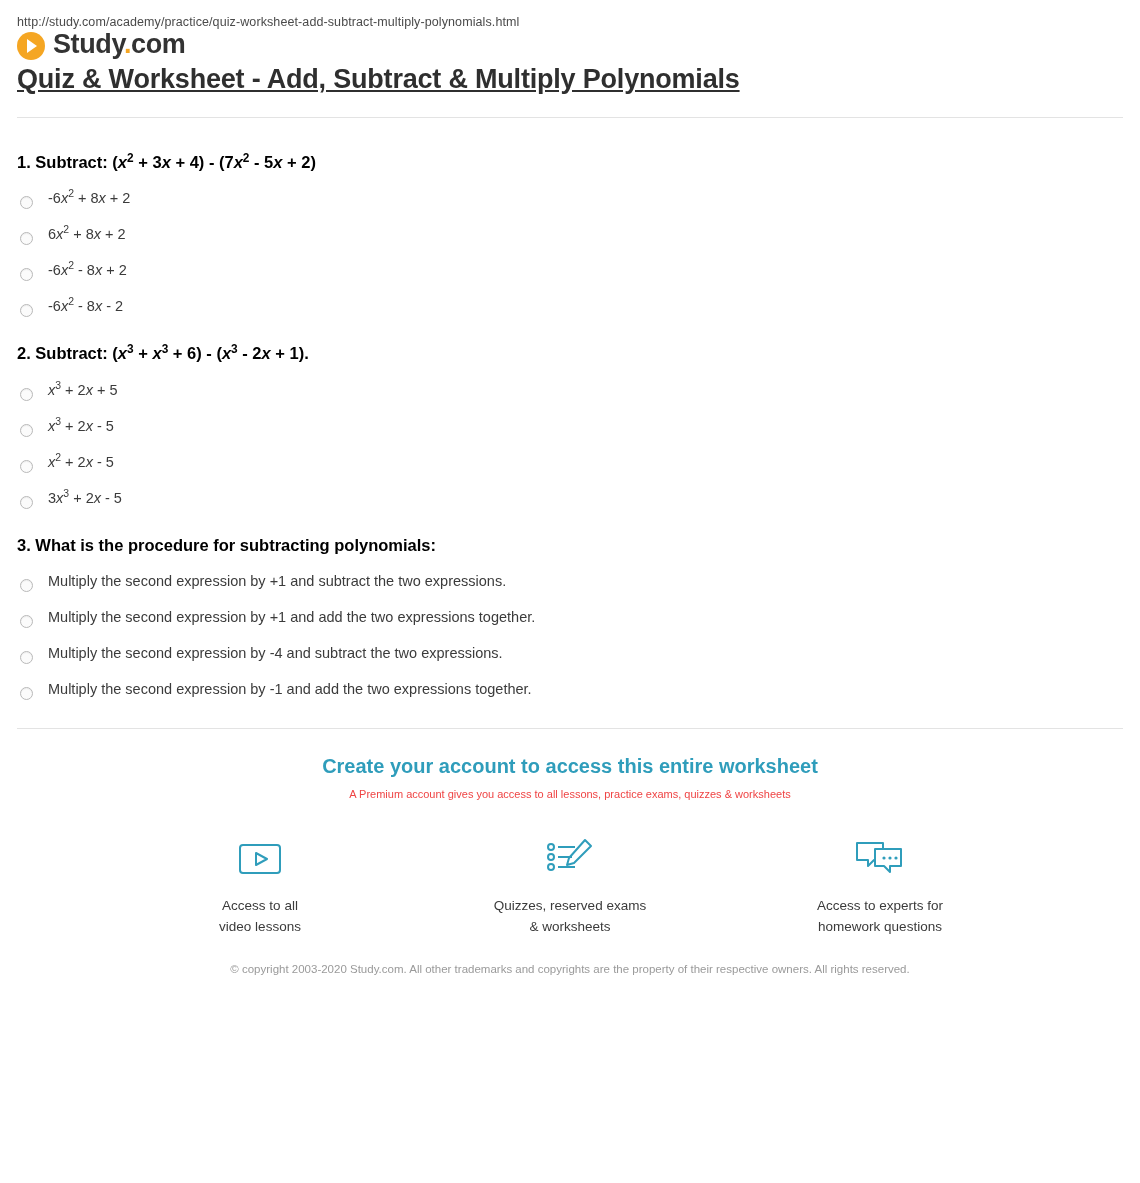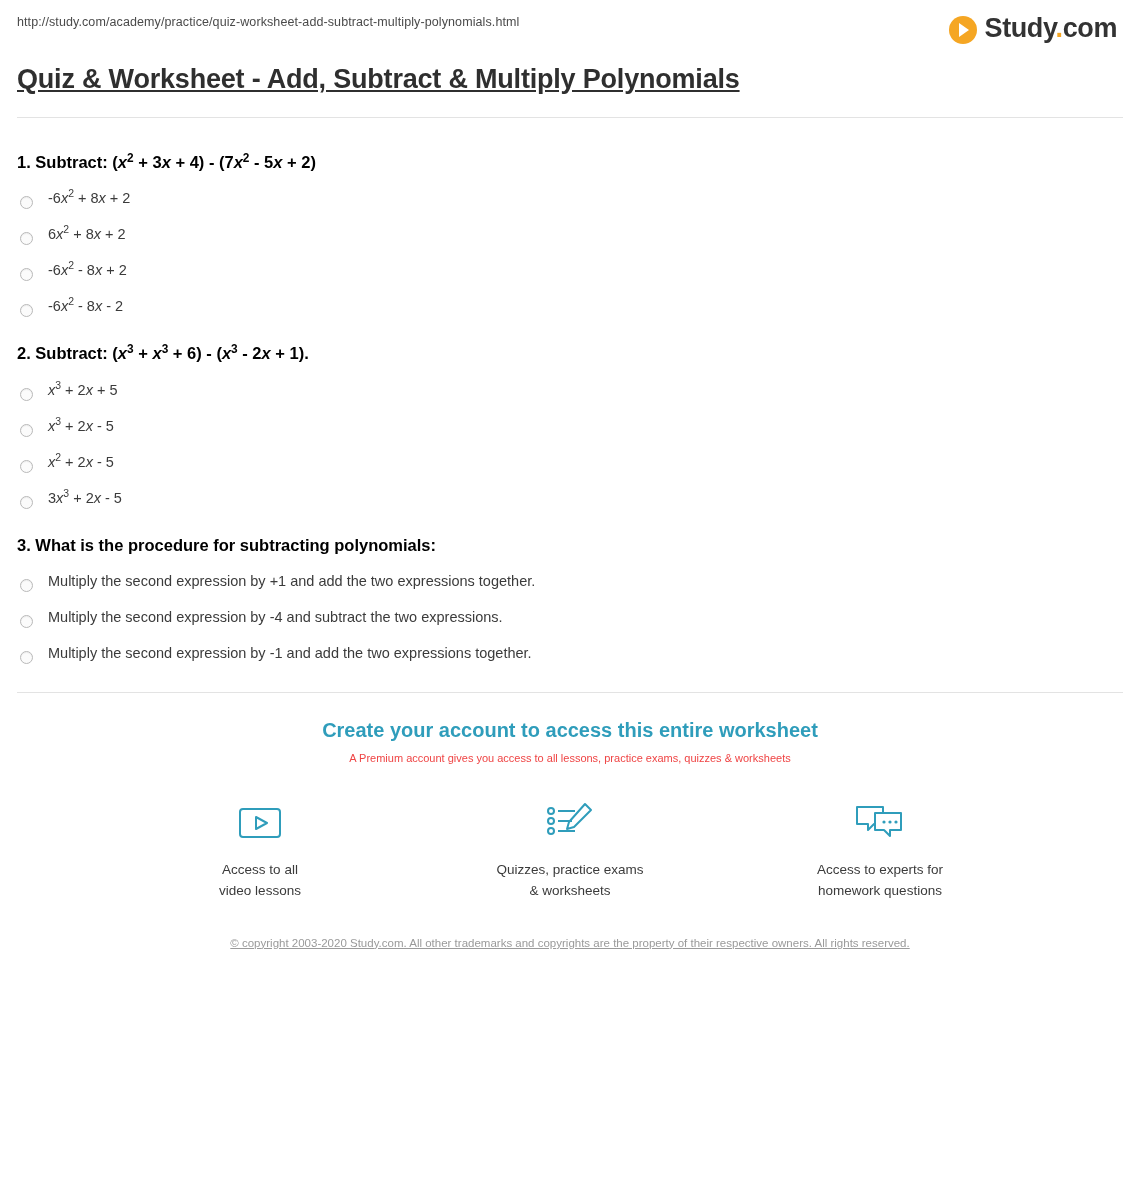--- a/index.html
+++ b/index.html
@@ -20,20 +20,21 @@
     padding: 0 17px;
     position: relative;
   }
   
   .topbar {
     display: flex;
     align-items: flex-start;
     justify-content: space-between;
     padding-top: 13px;
     height: 48px;
+    flex-direction: column;
   }
   .url {
     font-size: 12.5px;
     color: #4a4a4a;
     font-family: "Liberation Sans", sans-serif;
     letter-spacing: 0.1px;
     padding-top: 2px;
   }
   .logo {
     display: flex;
@@ -153,26 +154,25 @@
     align-items: center;
     justify-content: center;
     margin-bottom: 10px;
   }
   .feature-label {
     font-size: 13.5px;
     color: #3b3b3b;
     line-height: 1.5;
   }
   .copyright {
-    margin-top: 34px;
+    margin-top: 24px;
     font-size: 11.5px;
     color: #9a9a9a;
     line-height: 1.5;
     padding: 0 200px;
-    text-decoration: underline;
   }
 </style>
 </head>
 <body>
 
 <div class="page">
 
   <div class="topbar">
     <div class="url">http://study.com/academy/practice/quiz-worksheet-add-subtract-multiply-polynomials.html</div>
     <div class="logo">
@@ -235,20 +235,24 @@
         </li>
       </ul>
     </div>
 
     <div class="question">
       <div class="q-text">
         <span>3.</span>
         <span>What is the procedure for subtracting polynomials:</span>
       </div>
       <ul class="options">
+        <li class="option">
+          <span class="radio"></span>
+          <span class="opt-text">Multiply the second expression by +1 and subtract the two expressions.</span>
+        </li>
         <li class="option">
           <span class="radio"></span>
           <span class="opt-text">Multiply the second expression by +1 and add the two expressions together.</span>
         </li>
         <li class="option">
           <span class="radio"></span>
           <span class="opt-text">Multiply the second expression by -4 and subtract the two expressions.</span>
         </li>
         <li class="option">
           <span class="radio"></span>
@@ -286,21 +290,21 @@
             <circle cx="7" cy="11" r="3"></circle>
             <circle cx="7" cy="21" r="3"></circle>
             <circle cx="7" cy="31" r="3"></circle>
             <line x1="14" y1="11" x2="31" y2="11"></line>
             <line x1="14" y1="21" x2="28" y2="21"></line>
             <line x1="14" y1="31" x2="31" y2="31"></line>
             <path d="M41 4 L47 10 L30 27 L23 29 L25 22 Z" stroke-linejoin="round"></path>
           </svg>
         </div>
         <div class="feature-label">
-          <span>Quizzes, practice exams</span><br>
+          <span>Quizzes, reserved exams</span><br>
           <span>&amp; worksheets</span>
         </div>
       </div>
 
       <div class="feature">
         <div class="feature-icon">
           <svg width="54" height="44" viewBox="0 0 54 44" fill="none" stroke="#2f9dbb" stroke-width="2">
             <path d="M4 6 h26 v17 h-9 l-6 6 v-6 h-11 z" stroke-linejoin="round"></path>
             <path d="M22 12 h26 v17 h-11 v6 l-6 -6 h-9 z" stroke-linejoin="round" fill="#ffffff"></path>
             <circle cx="31" cy="21" r="1.6" fill="#2f9dbb" stroke="none"></circle>

